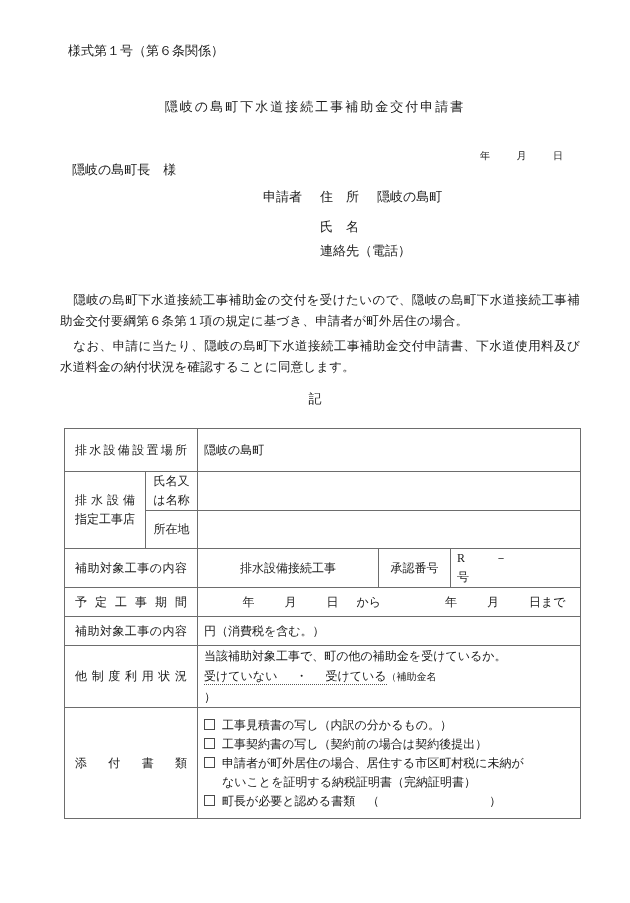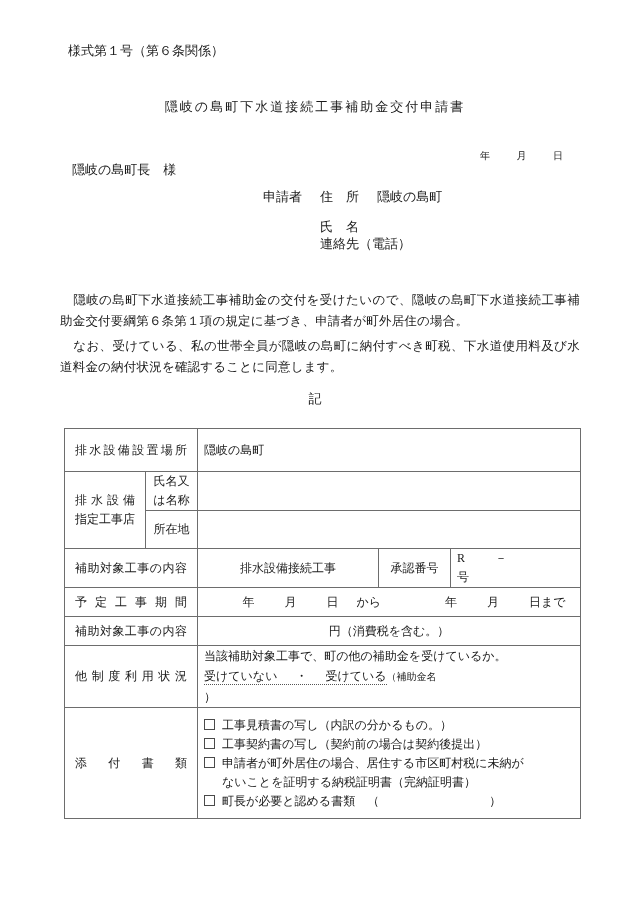--- a/index.html
+++ b/index.html
@@ -33,21 +33,21 @@
 
   
   #form-code { left: 60px; top: 44px; margin-left: 8px; }
   #doc-title { left: 0; top: 100px; width: 630px; text-align: center; white-space: normal; letter-spacing: 2px; }
   #date-line  { left: 480px; top: 141px; letter-spacing: 0; }
   #date-line span { display: inline-block; width: 34px; text-align: left; }
   #addressee  { left: 72px; top: 163px; }
 
   #applicant-row  { left: 263px; top: 190px; }
   #applicant-name { left: 320px; top: 220px; }
-  #applicant-tel  { left: 320px; top: 237px; }
+  #applicant-tel  { left: 320px; top: 244px; }
 
   
   .para {
     position: absolute;
     left: 60px;
     width: 520px;
     font-size: 12.5px;
     line-height: 21px;
     text-align: justify;
     text-justify: inter-ideograph;
@@ -83,21 +83,21 @@
   }
   .lbl-just {
     display: block;
     text-align: justify;
     text-align-last: justify;
     text-justify: inter-character;
     padding: 0 4px;
   }
   .val { text-align: left; }
   .c-center { text-align: center; }
-  .c-right  { text-align: center; margin-top: 32px; }
+  .c-right  { text-align: left; margin-top: 32px; }
 
   .h-lg { height: 42px; }
   .h-md { height: 37px; }
   .h-sm { height: 28px; }
 
   .two-line { line-height: 18px; text-align: center; }
 
   
   .choice-underline {
     border-bottom: 1px dotted #555;
@@ -146,21 +146,21 @@
   <div class="t fs13" id="applicant-row">
     <span>申請者</span><span class="gap-s"></span><span>住　所</span><span class="gap-s"></span><span>隠岐の島町</span>
   </div>
 
   <div class="t fs13" id="applicant-name">氏　名</div>
 
   <div class="t fs13" id="applicant-tel">連絡先（電話）</div>
 
   <div class="para" id="para-1"><span class="indent"></span><span>隠岐の島町下水道接続工事補助金の交付を受けたいので、隠岐の島町下水道接続工事補助金交付要綱第６条第１項の規定に基づき、申請者が町外居住の場合。</span></div>
 
-  <div class="para" id="para-2"><span class="indent"></span><span>なお、受けている、私の世帯全員が隠岐の島町に納付すべき町税、下水道使用料及び水道料金の納付状況を確認することに同意します。</span></div>
+  <div class="para" id="para-2"><span class="indent"></span><span>なお、申請に当たり、隠岐の島町下水道接続工事補助金交付申請書、下水道使用料及び水道料金の納付状況を確認することに同意します。</span></div>
 
   <div class="t fs13" id="ki-mark">記</div>
 
   <table id="form-table">
     <colgroup>
       <col style="width:81px">
       <col style="width:52px">
       <col style="width:181px">
       <col style="width:72px">
       <col style="width:130px">

